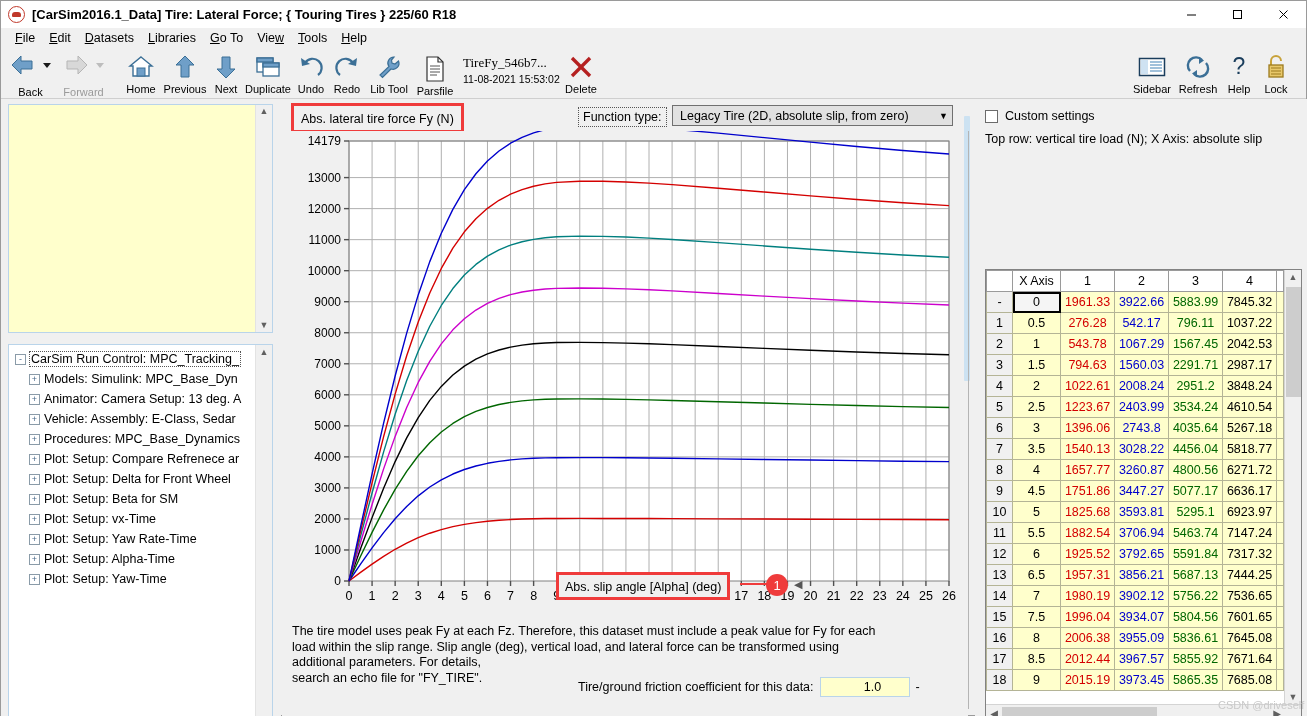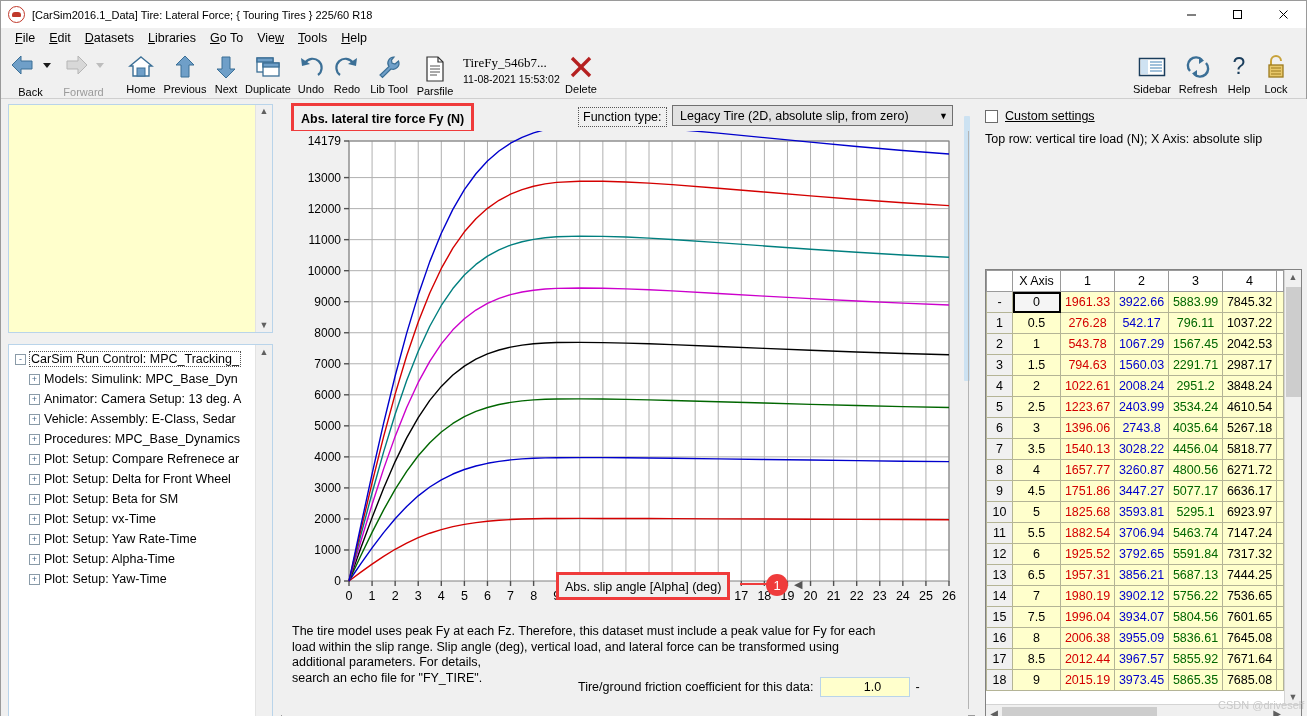--- a/index.html
+++ b/index.html
@@ -30,21 +30,21 @@
     border: 1.6px solid #c0392b;
     background: #ffffff;
     position: relative; flex: 0 0 auto;
   }
   .titlebar .appicon::after {
     content: ""; position: absolute; left: 2.5px; top: 4.5px;
     width: 9px; height: 5px; border-radius: 3px 3px 1px 1px;
     background: #c0392b;
   }
   .titlebar .ttext {
-    font-size: 11px; color: #000; white-space: nowrap;
+    font-size: 13px; color: #000; white-space: nowrap; font-weight: bold;
   }
   .winbtns { position: absolute; right: 0; top: 0; display: flex; height: 27px; }
   .wbtn {
     width: 46px; height: 27px; display: flex; align-items: center; justify-content: center;
     font-size: 13px; color: #000;
   }
   .wbtn svg { display: block; }
 
   
   .menubar {
@@ -134,21 +134,21 @@
   
   .centercol {
     position: absolute; left: 281px; top: 98px; width: 686px; height: 617px;
     background: #f0f0f0;
   }
   .chart-title-box {
     position: absolute; left: 9px; top: 4px;
     border: 3px solid #ef3b3b;
     padding: 3px 7px; background: #f0f0f0;
   }
-  .chart-title-box span { font-size: 12.5px; color: #000; white-space: nowrap; font-weight: bold; }
+  .chart-title-box span { font-size: 12.5px; color: #000; white-space: nowrap; }
 
   .fntype-label {
     position: absolute; left: 296px; top: 8px; font-size: 12.5px; color: #000;
     border: 1px dotted #555; padding: 2px 4px;
   }
   .fntype-select {
     position: absolute; left: 390px; top: 6px; width: 281px; height: 21px;
     background: #e1e1e1; border: 1px solid #707070;
     display: flex; align-items: center; justify-content: space-between;
     padding: 0 4px 0 7px;
@@ -199,21 +199,21 @@
   }
   .vdivider {
     position: absolute; left: 967px; top: 130px; width: 1px; height: 578px; background: #b4b4b4;
   }
 
   
   .rightcol {
     position: absolute; left: 974px; top: 98px; width: 333px; height: 617px;
     background: #f0f0f0;
   }
-  .custom-row { position: absolute; left: 10px; top: 10px; display: flex; align-items: center; gap: 7px; text-decoration: underline; }
+  .custom-row { position: absolute; left: 10px; top: 10px; display: flex; align-items: center; gap: 7px; }
   .cbox { width: 13px; height: 13px; border: 1px solid #6b6b6b; background: #fff; }
   .custom-row span { font-size: 12.5px; color: #000; }
 
   .hint {
     position: absolute; left: 10px; top: 32px; width: 316px;
     font-size: 12.5px; color: #000; line-height: 16px;
   }
 
   .tablebox {
     position: absolute; left: 10px; top: 170px; width: 317px; height: 453px;

